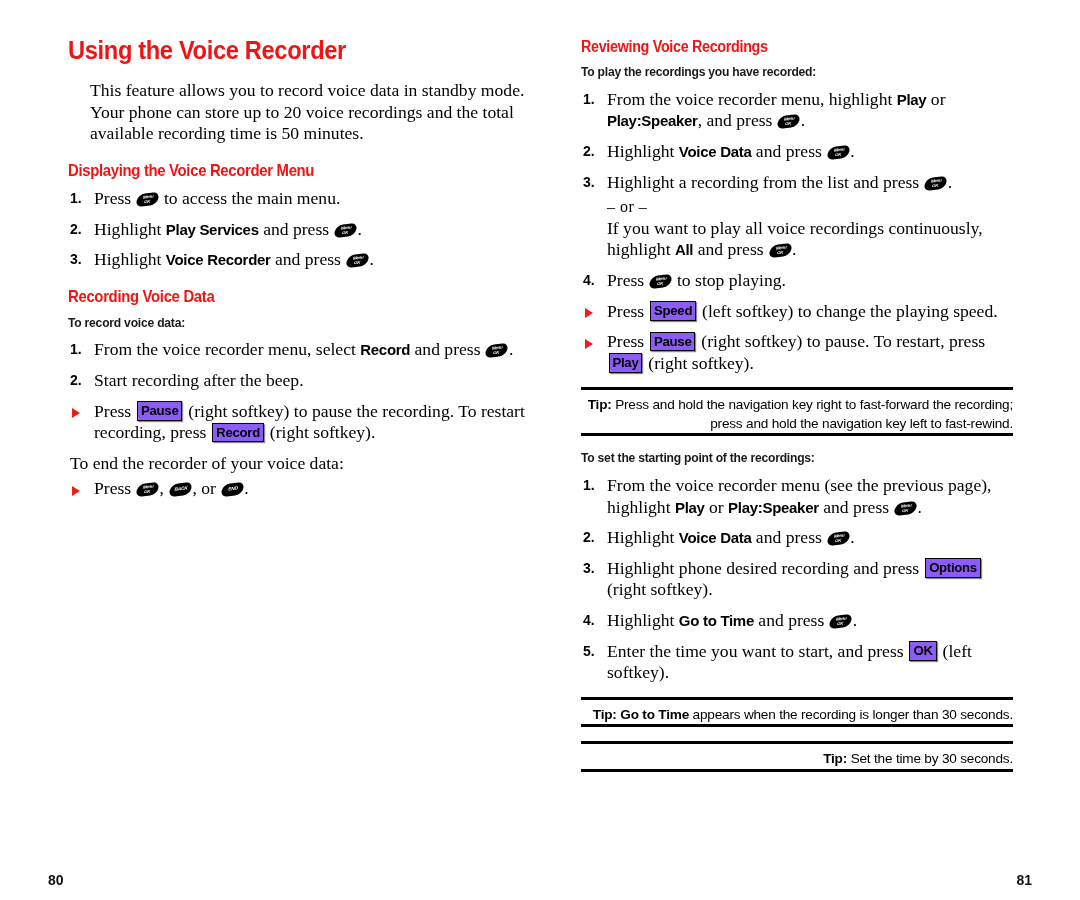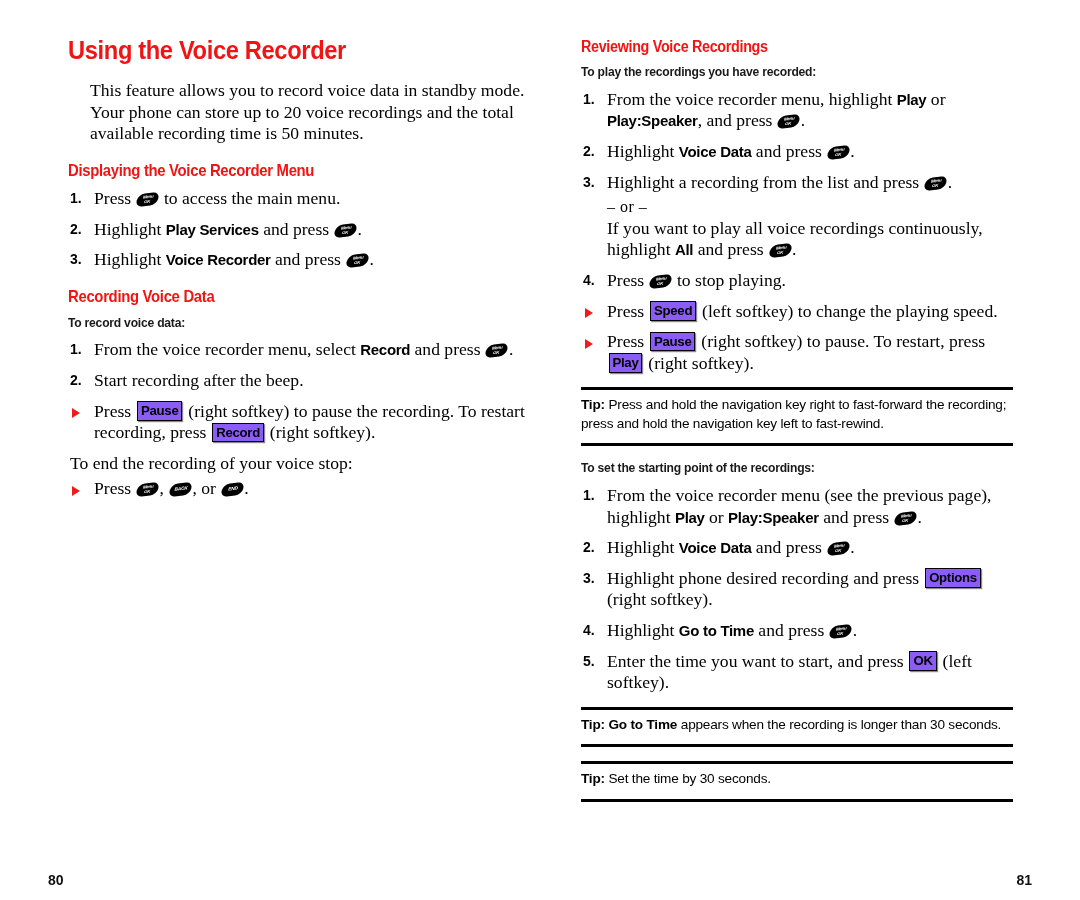--- a/index.html
+++ b/index.html
@@ -195,21 +195,22 @@
   }
   .key.ok .glyph { padding-top: 1px; }
   .key.back .glyph { padding-top: 3.2px; font-size: 4.6px; }
   .key.end .glyph { padding-top: 3.2px; font-size: 4.6px; }
 
   
   .tip {
     margin: 13px 0 14px 0;
     border-top: 3px solid #000;
     border-bottom: 3px solid #000;
-    padding: 6px 0 10px 0;
+    padding: 6px 0 0 0;
+    text-align: right;
   }
   .tip p {
     margin: 0;
     font-family: "Liberation Sans", "DejaVu Sans", sans-serif;
     font-size: 13.6px;
     line-height: 18.4px;
     letter-spacing: -0.2px;
     color: #000;
   }
   .tip .lbl {
@@ -286,21 +287,21 @@
 
     <div class="bullet">
       <span class="tri"></span>
       <span>Press</span>
       <span class="softkey">Pause</span>
       <span>(right softkey) to pause the recording. To restart recording, press</span>
       <span class="softkey">Record</span>
       <span>(right softkey).</span>
     </div>
 
-    <p class="plain">To end the recording of your voice stop:</p>
+    <p class="plain">To end the recorder of your voice data:</p>
 
     <div class="bullet">
       <span class="tri"></span>
       <span>Press</span>
       <span class="key ok"><span class="shape"></span><span class="glyph"><span>Menu</span><br><span>OK</span></span></span><span>,</span>
       <span class="key back"><span class="shape"></span><span class="glyph"><span>BACK</span></span></span><span>, or</span>
       <span class="key end"><span class="shape"></span><span class="glyph"><span>END</span></span></span><span>.</span>
     </div>
 
   </div>

